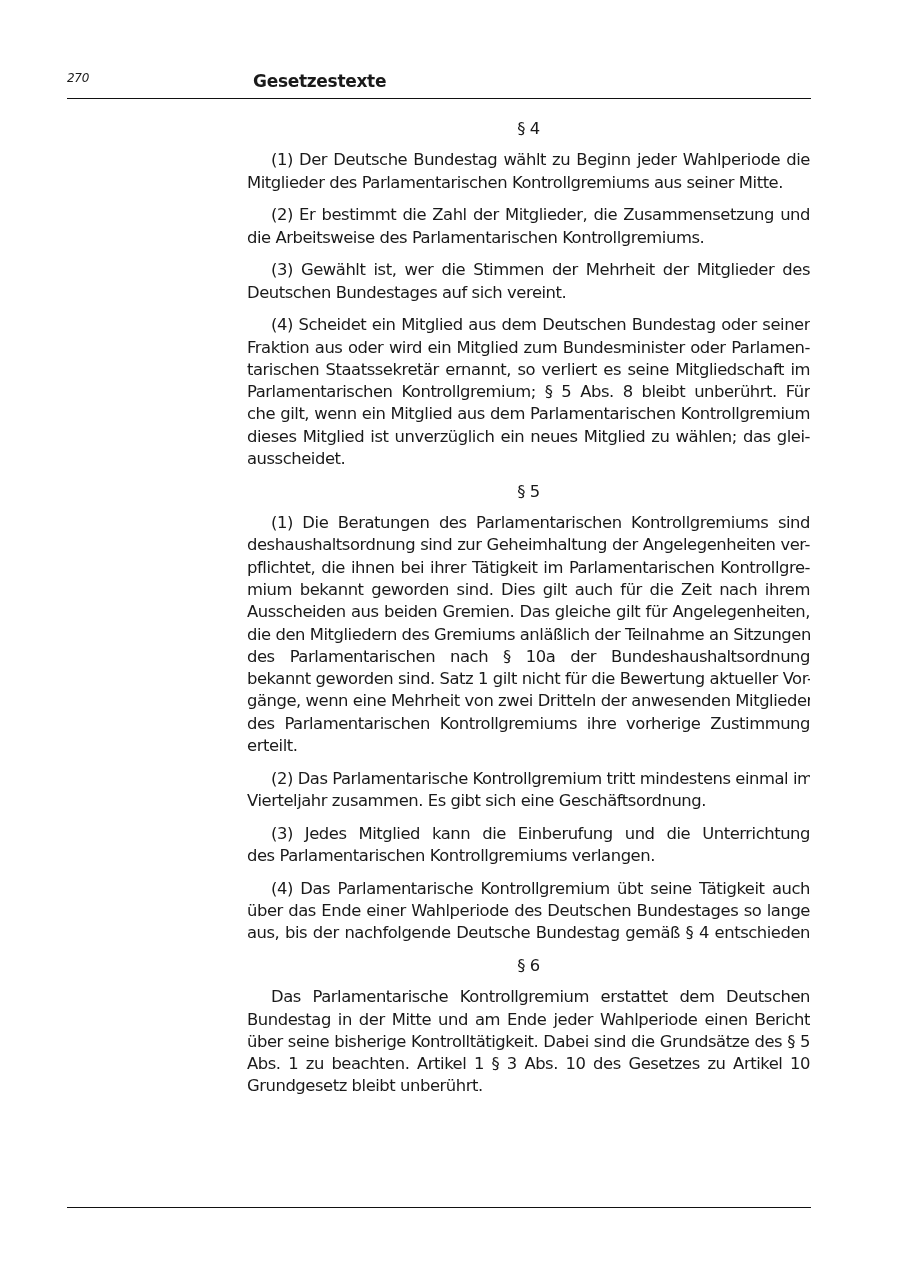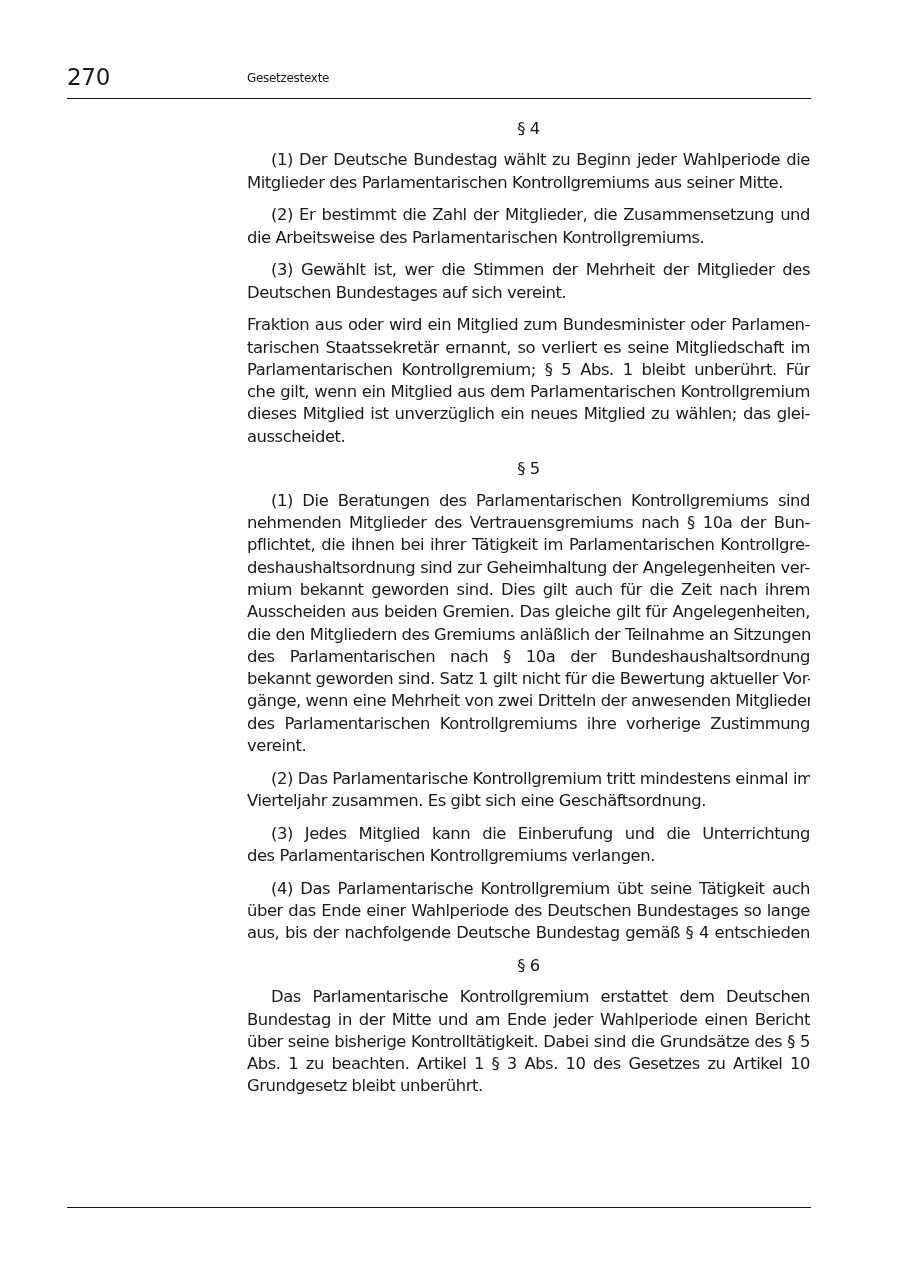--- a/index.html
+++ b/index.html
@@ -1,19 +1,19 @@
 <!DOCTYPE html>
 <html><head>
 <meta charset="utf-8">
 <style>
   html, body { margin: 0; padding: 0; background: #ffffff; }
   body { width: 900px; height: 1273px; position: relative; overflow: hidden;
          font-family: "DejaVu Sans", sans-serif; color: #1a1a1a; }
-  .page-number { position: absolute; left: 67px; top: 64px; font-size: 23px; letter-spacing: -0.3px; }
-  .running-head { position: absolute; left: 247px; top: 71px; font-size: 12px; letter-spacing: -0.3px; }
+  .page-number { position: absolute; left: 67px; top: 71px; font-size: 12px; letter-spacing: -0.3px; font-style: italic; }
+  .running-head { position: absolute; left: 253px; top: 71px; font-size: 17px; letter-spacing: -0.3px; font-weight: bold; }
   .rule { position: absolute; left: 67px; width: 744px; height: 0; border-top: 1.6px solid #111; }
   .rule.top { top: 98px; }
   .rule.bottom { top: 1207px; }
   .body { position: absolute; left: 247px; top: 118px; width: 563px; font-size: 16.4px; letter-spacing: -0.45px; }
   .heading { text-align: center; height: 22.3px; line-height: 22.3px; margin: 0 0 9px 0; }
   .para { margin: 0 0 10.4px 0; }
   .line { height: 22.3px; line-height: 22.3px; white-space: nowrap; text-align: justify; text-align-last: justify; overflow: hidden; }
   .line.first { padding-left: 24px; }
   .line.last { text-align-last: left; }
   .section { margin-bottom: 0; }
@@ -34,43 +34,43 @@
       </div>
       <div class="para">
         <div class="line first">(2) Er bestimmt die Zahl der Mitglieder, die Zusammensetzung und</div>
         <div class="line last">die Arbeitsweise des Parlamentarischen Kontrollgremiums.</div>
       </div>
       <div class="para">
         <div class="line first">(3) Gewählt ist, wer die Stimmen der Mehrheit der Mitglieder des</div>
         <div class="line last">Deutschen Bundestages auf sich vereint.</div>
       </div>
       <div class="para">
+        <div class="line first">(4) Scheidet ein Mitglied aus dem Deutschen Bundestag oder seiner</div>
         <div class="line">Fraktion aus oder wird ein Mitglied zum Bundesminister oder Parlamen-</div>
         <div class="line">tarischen Staatssekretär ernannt, so verliert es seine Mitgliedschaft im</div>
-        <div class="line">Parlamentarischen Kontrollgremium; § 5 Abs. 1 bleibt unberührt. Für</div>
+        <div class="line">Parlamentarischen Kontrollgremium; § 5 Abs. 8 bleibt unberührt. Für</div>
         <div class="line">che gilt, wenn ein Mitglied aus dem Parlamentarischen Kontrollgremium</div>
         <div class="line">dieses Mitglied ist unverzüglich ein neues Mitglied zu wählen; das glei-</div>
         <div class="line last">ausscheidet.</div>
       </div>
     </div>
     <div class="section">
       <div class="heading">§ 5</div>
       <div class="para">
         <div class="line first">(1) Die Beratungen des Parlamentarischen Kontrollgremiums sind</div>
-        <div class="line">nehmenden Mitglieder des Vertrauensgremiums nach § 10a der Bun-</div>
+        <div class="line">deshaushaltsordnung sind zur Geheimhaltung der Angelegenheiten ver-</div>
         <div class="line">pflichtet, die ihnen bei ihrer Tätigkeit im Parlamentarischen Kontrollgre-</div>
-        <div class="line">deshaushaltsordnung sind zur Geheimhaltung der Angelegenheiten ver-</div>
         <div class="line">mium bekannt geworden sind. Dies gilt auch für die Zeit nach ihrem</div>
         <div class="line">Ausscheiden aus beiden Gremien. Das gleiche gilt für Angelegenheiten,</div>
         <div class="line">die den Mitgliedern des Gremiums anläßlich der Teilnahme an Sitzungen</div>
         <div class="line">des Parlamentarischen nach § 10a der Bundeshaushaltsordnung</div>
         <div class="line">bekannt geworden sind. Satz 1 gilt nicht für die Bewertung aktueller Vor-</div>
         <div class="line">gänge, wenn eine Mehrheit von zwei Dritteln der anwesenden Mitglieder</div>
         <div class="line">des Parlamentarischen Kontrollgremiums ihre vorherige Zustimmung</div>
-        <div class="line last">vereint.</div>
+        <div class="line last">erteilt.</div>
       </div>
       <div class="para">
         <div class="line first">(2) Das Parlamentarische Kontrollgremium tritt mindestens einmal im</div>
         <div class="line last">Vierteljahr zusammen. Es gibt sich eine Geschäftsordnung.</div>
       </div>
       <div class="para">
         <div class="line first">(3)      Jedes Mitglied kann die Einberufung und die Unterrichtung</div>
         <div class="line last">des Parlamentarischen Kontrollgremiums verlangen.</div>
       </div>
       <div class="para">

